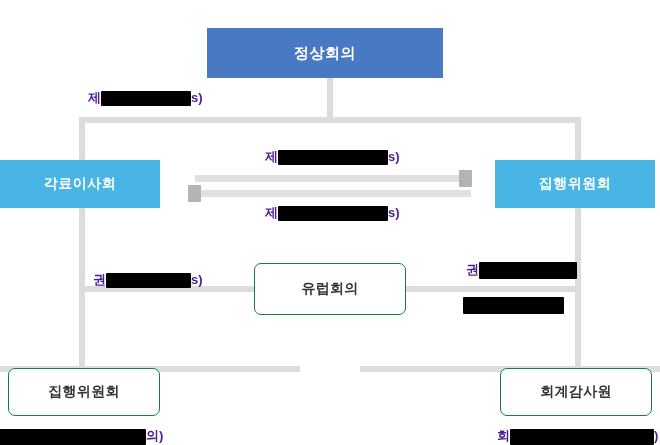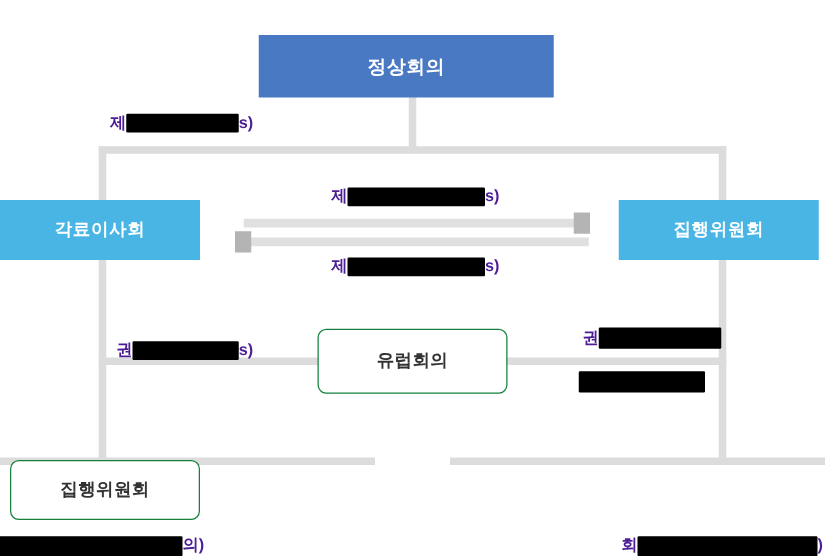--- a/index.html
+++ b/index.html
@@ -133,20 +133,23 @@
   </div>
 
   <div class="box box-outline" style="left:254px; top:263px; width:152px; height:52px;">
     <span>유럽회의</span>
   </div>
 
   <div class="box box-outline" style="left:8px; top:368px; width:152px; height:48px;">
     <span>집행위원회</span>
   </div>
 
+  <div class="box box-outline" style="left:500px; top:368px; width:152px; height:48px;">
+    <span>회계감사원</span>
+  </div>
 
   <div class="label" style="left:88px; top:89px;">
     <span>제</span><span class="redact" style="width:90px;height:15px;">&nbsp;</span><span>s)</span>
   </div>
 
 
   <div class="label" style="left:265px; top:148px;">
     <span>제</span><span class="redact" style="width:110px;height:15px;">&nbsp;</span><span>s)</span>
   </div>
 

